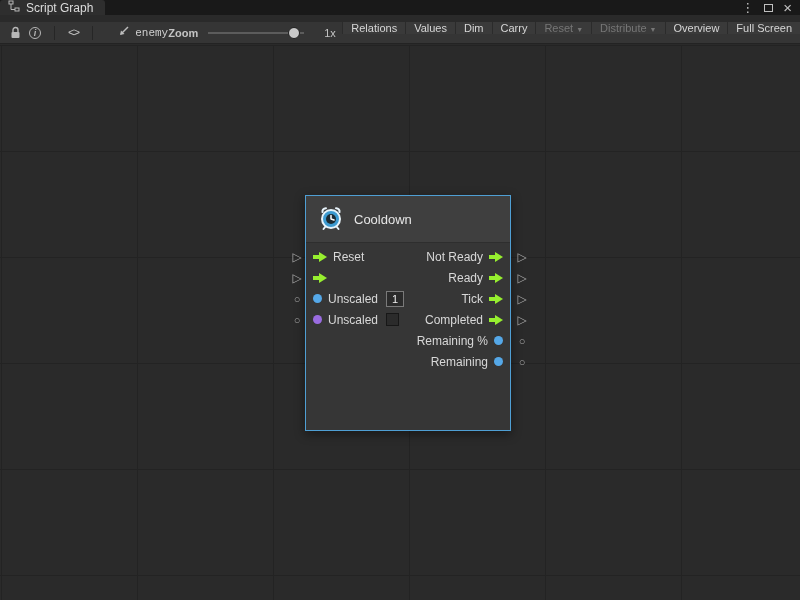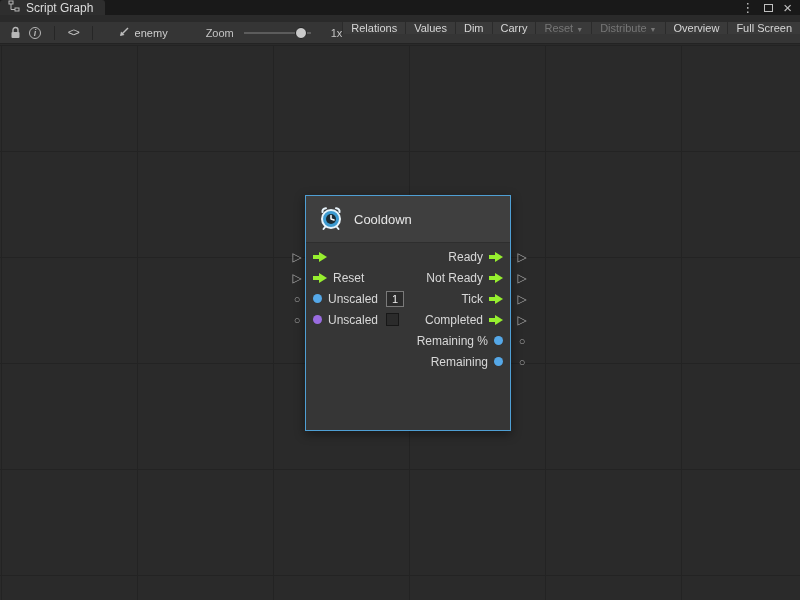--- a/index.html
+++ b/index.html
@@ -43,22 +43,22 @@
     font-size:11px;color:#cfcfcf;white-space:nowrap;
   }
   .tb-icon{display:inline-flex;align-items:center;justify-content:center;height:100%;padding:0 4px;cursor:pointer;}
   .info-circle{
     width:12px;height:12px;border:1px solid #b5b5b5;border-radius:50%;
     display:inline-flex;align-items:center;justify-content:center;
     font-size:9px;font-style:italic;font-weight:bold;color:#b5b5b5;
   }
   .code-glyph{font-family:"Liberation Mono","DejaVu Sans Mono",monospace;font-size:11px;color:#c8c8c8;letter-spacing:-1px;}
   .sep{width:1px;height:14px;background:#262626;margin:0 9px;}
-  .graph-ref{display:flex;align-items:center;gap:5px;margin-left:16px;cursor:pointer;}
-  .zoom-label{margin-left:38px;color:#c4c4c4;}
+  .graph-ref{display:flex;align-items:center;gap:5px;margin-left:16px;cursor:pointer;font-family:Liberation Mono, monospace;}
+  .zoom-label{color:#c4c4c4;font-weight:bold;}
   .slider{position:relative;width:96px;height:12px;margin-left:10px;cursor:pointer;}
   .slider .track{position:absolute;left:0;right:0;top:5px;height:2px;background:#5c5c5c;}
   .slider .handle{position:absolute;top:0;right:4px;width:12px;height:12px;border-radius:50%;background:#c9c9c9;border:1px solid #1f1f1f;}
   .zoom-value{margin-left:20px;color:#c4c4c4;}
   .toolbar-buttons{margin-left:auto;display:flex;align-items:flex-start;height:100%;}
   .tb-btn{
     display:flex;align-items:center;gap:3px;padding:0 8px;
     background:#3a3a3a;border-left:1px solid #2b2b2b;
     color:#d6d6d6;font-size:11px;cursor:pointer;
   }
@@ -237,34 +237,34 @@
           </svg>
         </span>
         <span class="node-title">Cooldown</span>
       </div>
 
       <div class="node-body">
 
         <div class="port-row">
           <div class="port-group">
             <span class="flow-arrow"></span>
+            <span class="port-label">Reset</span>
+          </div>
+          <div class="port-group">
+            <span class="port-label">Not Ready</span>
+            <span class="flow-arrow"></span>
+          </div>
+        </div>
+
+        <div class="port-row">
+          <div class="port-group">
+            <span class="flow-arrow"></span>
           </div>
           <div class="port-group">
             <span class="port-label">Ready</span>
-            <span class="flow-arrow"></span>
-          </div>
-        </div>
-
-        <div class="port-row">
-          <div class="port-group">
-            <span class="flow-arrow"></span>
-            <span class="port-label">Reset</span>
-          </div>
-          <div class="port-group">
-            <span class="port-label">Not Ready</span>
             <span class="flow-arrow"></span>
           </div>
         </div>
 
         <div class="port-row">
           <div class="port-group">
             <span class="value-dot"></span>
             <span class="port-label">Unscaled</span>
             <input class="port-field" value="1" style="">
           </div>

